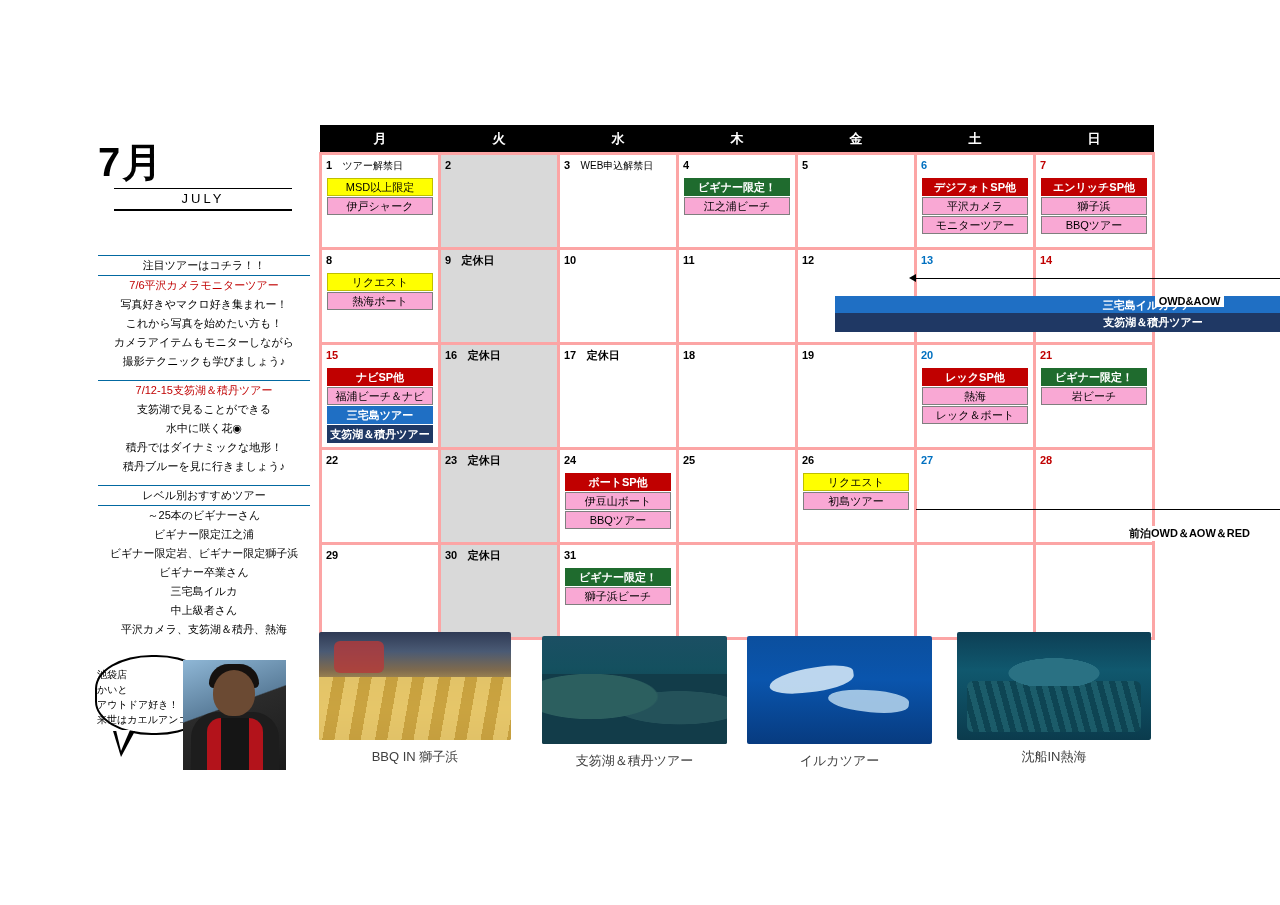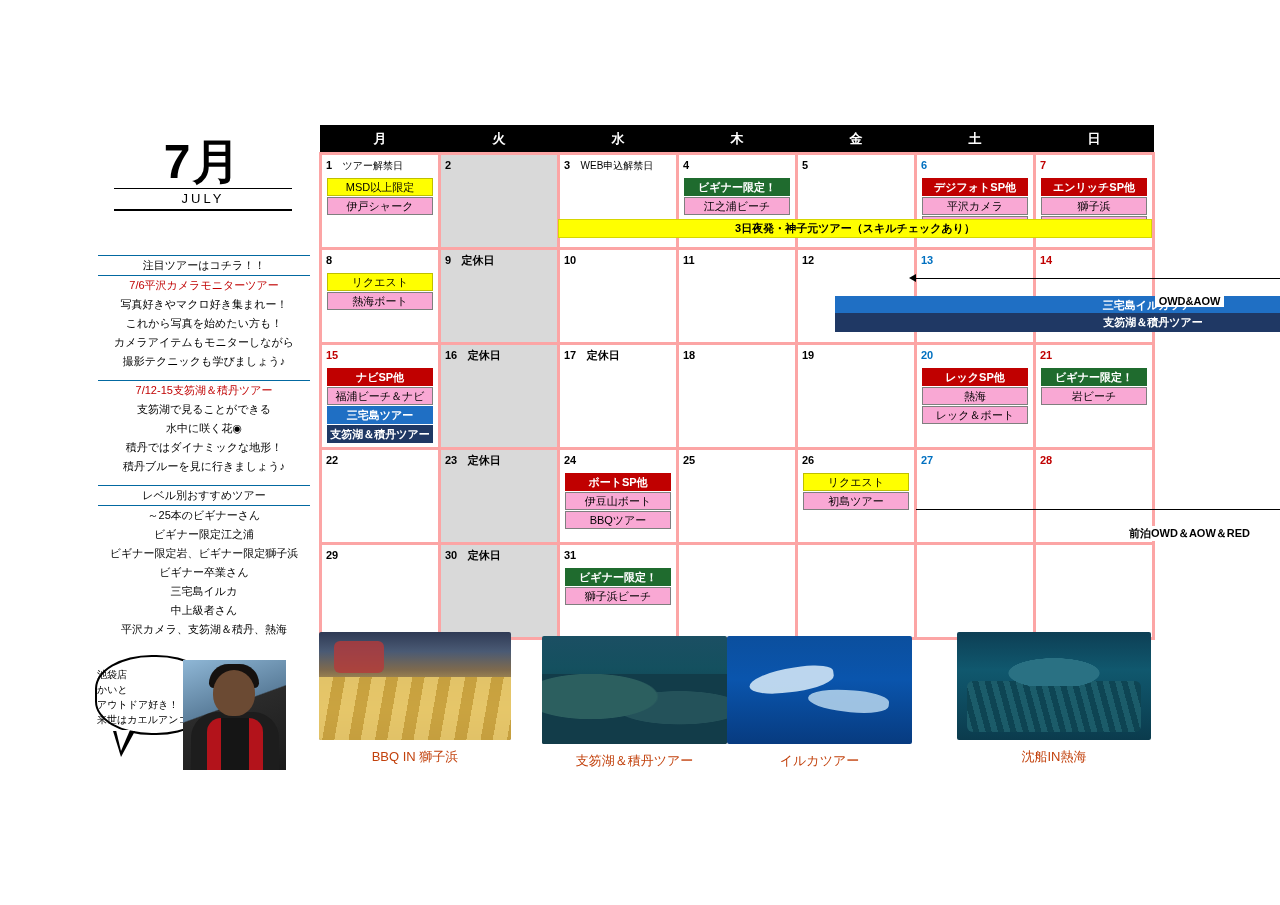--- a/index.html
+++ b/index.html
@@ -9,22 +9,22 @@
     font-family:"Liberation Sans","DejaVu Sans",sans-serif;
     position:relative;
     overflow:hidden;
     color:#000;
   }
   .root{position:absolute;left:0;top:0;width:1280px;height:905px;}
 
   
   .left{position:absolute;left:98px;top:140px;width:210px;}
   .month-title{
-    text-align:center;
-    font-size:48px;
+    text-align:left;
+    font-size:40px;
     font-weight:bold;
     letter-spacing:2px;
     line-height:44px;
   }
   .month-sub{
     text-align:center;
     font-size:13px;
     letter-spacing:3px;
     border-top:1px solid #000;
     border-bottom:2px solid #000;
@@ -140,21 +140,21 @@
   .arrowhead{position:absolute;width:0;height:0;border-top:4px solid transparent;border-bottom:4px solid transparent;}
   .arrowhead.left{border-right:7px solid #000;}
 
   
   .photos{position:absolute;left:319px;top:632px;width:840px;height:150px;}
   .photo-item{position:absolute;}
   .photo{
     width:100%;height:108px;border-radius:2px;overflow:hidden;position:relative;
   }
   .photo-cap{
-    text-align:center;font-size:13px;color:#c2410c;margin-top:8px;
+    text-align:center;font-size:13px;color:#404040;margin-top:8px;
   }
   
   .p1{background:linear-gradient(180deg,#2f3a55 0%,#4a5a74 18%,#7e6a4e 35%,#c9a955 55%,#e0c36a 72%,#8a6f44 100%);}
   .p1:before{
     content:"";position:absolute;left:0;top:42%;width:100%;height:58%;
     background:
       repeating-linear-gradient(100deg,#e6c76a 0 14px,#c9a23f 14px 26px),
       #caa14a;
     opacity:.95;
   }
@@ -431,21 +431,20 @@
             </div>
           </td>
           <td></td>
           <td></td>
           <td></td>
           <td></td>
         </tr>
       </tbody>
     </table>
 
-    <div class="banner yellow" style="left:239px;top:94px;width:594px;">3日夜発・神子元ツアー（スキルチェックあり）</div>
     <div class="banner blue" style="left:516px;top:171px;width:636px;">三宅島イルカツアー</div>
     <div class="banner navy" style="left:516px;top:188px;width:636px;">支笏湖＆積丹ツアー</div>
 
     <div class="arrowbar" style="left:597px;top:153px;width:547px;"></div>
     <div class="arrowhead left" style="left:590px;top:149px;"></div>
 
     <div class="arrowline" style="left:597px;top:153px;width:547px;">
       <span class="lbl">OWD&amp;AOW</span>
     </div>
 
@@ -458,21 +457,21 @@
 
   <div class="photos">
     <div class="photo-item" style="left:0px;top:0px;width:192px;">
       <div class="photo p1"></div>
       <div class="photo-cap">BBQ IN 獅子浜</div>
     </div>
     <div class="photo-item" style="left:223px;top:4px;width:185px;">
       <div class="photo p2"></div>
       <div class="photo-cap">支笏湖＆積丹ツアー</div>
     </div>
-    <div class="photo-item" style="left:408px;top:4px;width:185px;">
+    <div class="photo-item" style="left:428px;top:4px;width:185px;">
       <div class="photo p3"></div>
       <div class="photo-cap">イルカツアー</div>
     </div>
     <div class="photo-item" style="left:638px;top:0px;width:194px;">
       <div class="photo p4"></div>
       <div class="photo-cap">沈船IN熱海</div>
     </div>
   </div>
 
 </div>

